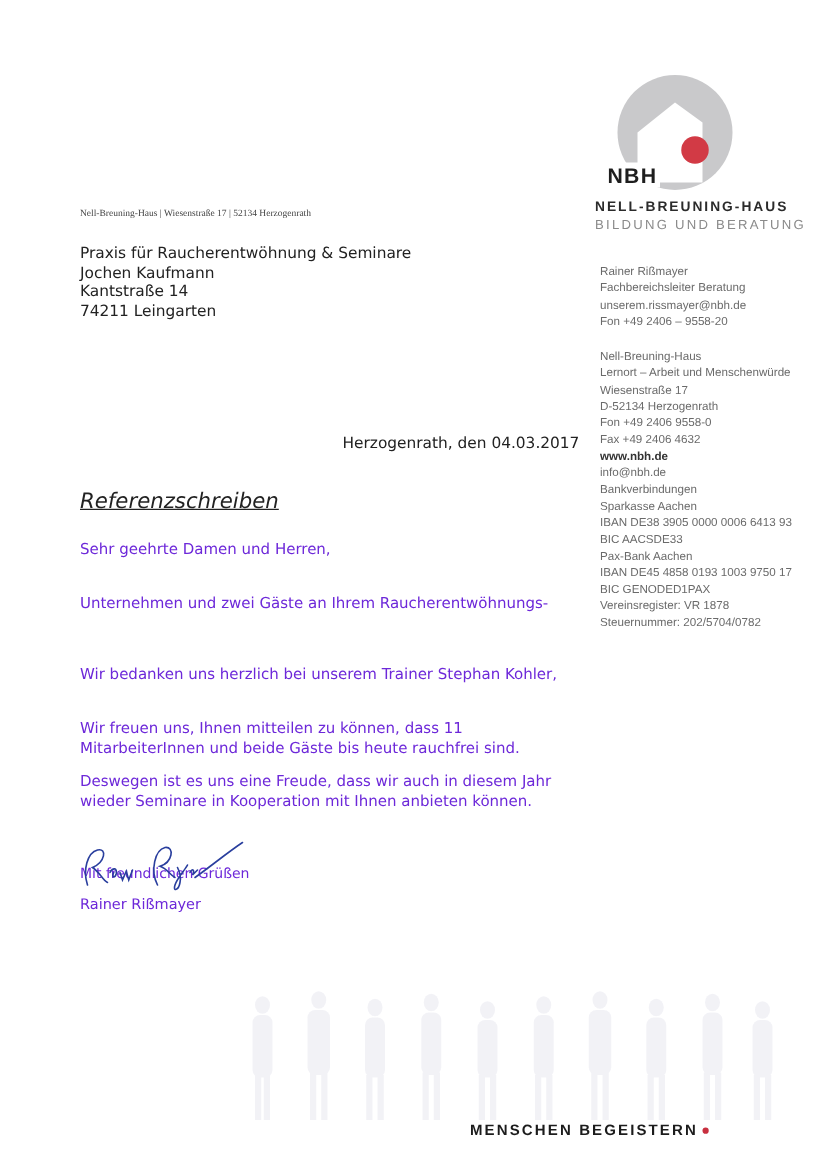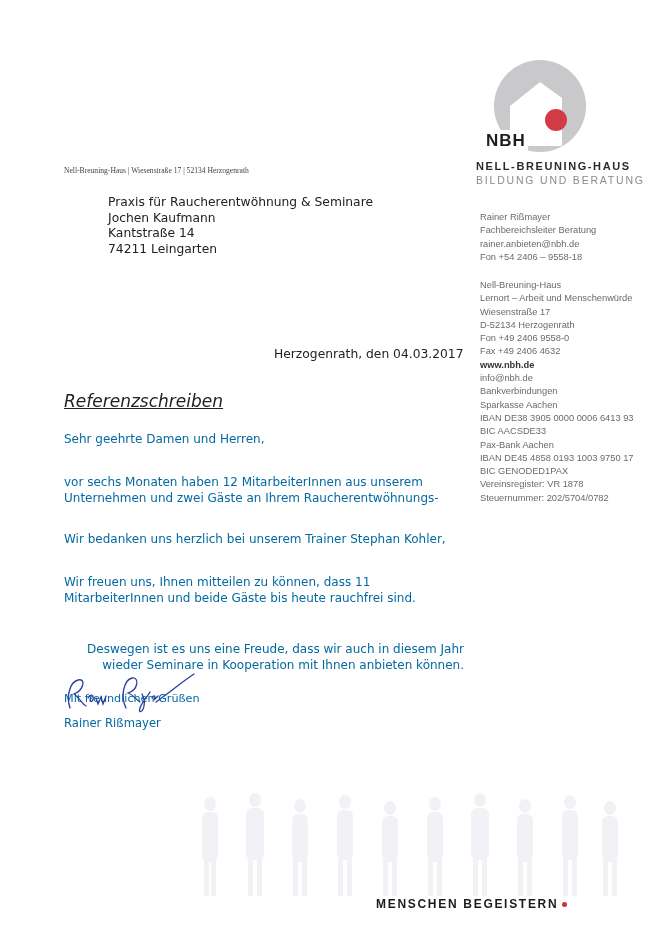--- a/index.html
+++ b/index.html
@@ -16,33 +16,33 @@
   .side div { white-space: nowrap; }
   .side .bold { color: #333; font-weight: bold; }
   .contact { top: 211px; }
   .org { top: 279px; }
 
   
   .sender-line { left: 64px; top: 166px; font-family: Liberation Serif, serif; font-size: 7.6px; color: #444; white-space: nowrap; }
 
   
   .recipient { left: 64px; top: 195px; font-size: 12.3px; line-height: 15.5px; color: #222; }
-  .recipient div { white-space: nowrap; margin-left: 44px; }
+  .recipient div { white-space: nowrap; }
 
   .date { left: 274px; top: 347px; font-size: 12.3px; color: #222; white-space: nowrap; }
 
   .subject { left: 64px; top: 391px; font-size: 17px; font-style: italic; text-decoration: underline; color: #222; white-space: nowrap; }
 
-  .body-text { left: 64px; width: 400px; font-size: 12px; line-height: 15.5px; color: #0369a1; }
+  .body-text { left: 64px; width: 400px; font-size: 12px; line-height: 15.5px; color: #6d28d9; }
   .body-text div { white-space: nowrap; }
   .salutation { top: 432px; }
   .p1 { top: 475px; }
   .p2 { top: 532px; }
   .p3 { top: 575px; }
-  .p4 { top: 642px; text-align: right; }
+  .p4 { top: 618px; }
   .closing { top: 660px; font-size: 11.2px; margin-top: 31px; }
   .signer { top: 716px; font-size: 11.6px; }
 
   .signature { left: 60px; top: 668px; width: 140px; height: 50px; }
 
   
   .people { left: 180px; top: 790px; width: 440px; height: 110px; opacity: 0.55; }
 
   .slogan { left: 376px; top: 897px; font-family: "Liberation Sans", sans-serif; font-size: 12px; font-weight: bold; letter-spacing: 1.7px; color: #1c1c1c; text-transform: uppercase; white-space: nowrap; }
   .slogan-dot { display: inline-block; width: 5px; height: 5px; border-radius: 50%; background: #c8303f; margin-left: 4px; vertical-align: middle; }
@@ -65,22 +65,22 @@
 <div class="abs recipient">
   <div>Praxis für Raucherentwöhnung &amp; Seminare</div>
   <div>Jochen Kaufmann</div>
   <div>Kantstraße 14</div>
   <div>74211 Leingarten</div>
 </div>
 
 <div class="abs side contact">
   <div>Rainer Rißmayer</div>
   <div>Fachbereichsleiter Beratung</div>
-  <div>rainer.anbieten@nbh.de</div>
-  <div>Fon +54 2406 – 9558-18</div>
+  <div>unserem.rissmayer@nbh.de</div>
+  <div>Fon +49 2406 – 9558-20</div>
 </div>
 
 <div class="abs side org">
   <div>Nell-Breuning-Haus</div>
   <div>Lernort – Arbeit und Menschenwürde</div>
   <div>Wiesenstraße 17</div>
   <div>D-52134 Herzogenrath</div>
   <div>Fon +49 2406 9558-0</div>
   <div>Fax +49 2406 4632</div>
   <div class="bold">www.nbh.de</div>
@@ -96,21 +96,20 @@
   <div>Steuernummer: 202/5704/0782</div>
 </div>
 
 <div class="abs date">Herzogenrath, den 04.03.2017</div>
 
 <div class="abs subject">Referenzschreiben</div>
 
 <div class="abs body-text salutation">Sehr geehrte Damen und Herren,</div>
 
 <div class="abs body-text p1">
-  <div>vor sechs Monaten haben 12 MitarbeiterInnen aus unserem</div>
   <div>Unternehmen und zwei Gäste an Ihrem Raucherentwöhnungs-</div>
 </div>
 <div class="abs body-text p2">
   <div>Wir bedanken uns herzlich bei unserem Trainer Stephan Kohler,</div>
 </div>
 <div class="abs body-text p3">
   <div>Wir freuen uns, Ihnen mitteilen zu können, dass 11</div>
   <div>MitarbeiterInnen und beide Gäste bis heute rauchfrei sind.</div>
 </div>
 <div class="abs body-text p4">

